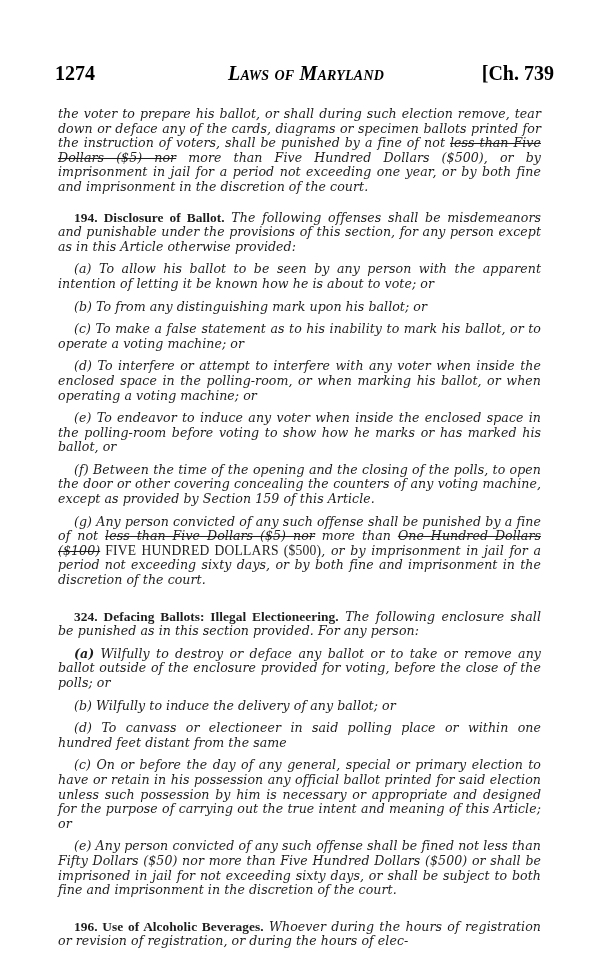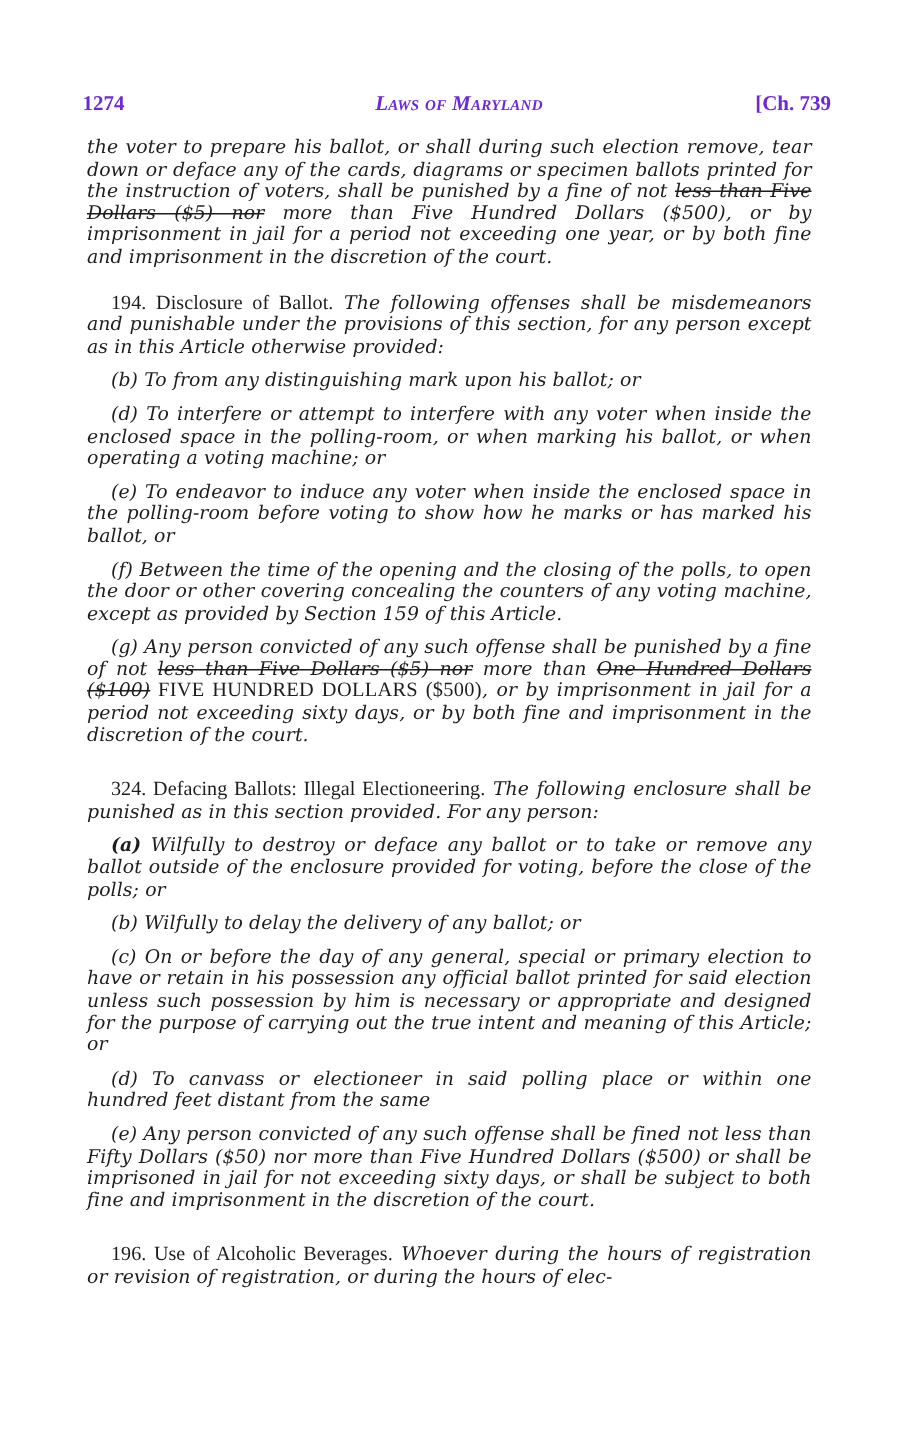--- a/index.html
+++ b/index.html
@@ -1,30 +1,30 @@
 <!DOCTYPE html>
 <html><head>
 <meta charset="utf-8">
 <style>
   html, body { margin: 0; padding: 0; background: #ffffff; }
   body { width: 600px; height: 959px; position: relative; overflow: hidden;
          font-family: "DejaVu Serif", "Liberation Serif", serif; color: #1d1d1d; }
   .page { position: absolute; left: 58px; top: 0; width: 483px; }
   .header { position: absolute; top: 62px; left: 0; width: 483px; height: 18px;
-            font-family: "Liberation Serif", serif; font-size: 14px; font-weight: bold; color: #6d28d9; padding-left: 13px; }
+            font-family: "Liberation Serif", serif; font-size: 20px; font-weight: bold; color: #000000; padding-left: 13px; }
   .header .num { position: absolute; left: -3px; top: 0; }
   .header .title { position: absolute; left: 0; right: 0; text-align: center; font-variant: small-caps; letter-spacing: 0.2px; font-style: italic; }
   .header .ch { position: absolute; right: 0; top: 0; }
-  .body { position: absolute; top: 91px; left: 0; width: 483px; }
+  .body { position: absolute; top: 107px; left: 0; width: 483px; }
   p { margin: 0; font-size: 12.6px; line-height: 14.6px; text-align: justify;
       font-style: italic; letter-spacing: 0.05px; }
   p.indent { text-indent: 16px; }
   .gap-s { margin-top: 8px; }
   .gap-l { margin-top: 16px; }
-  .sec-head { font-style: normal; font-weight: normal; font-family: "Liberation Serif", serif; font-size: 13.4px; }
+  .sec-head { font-style: normal; font-weight: bold; font-family: "Liberation Serif", serif; font-size: 13.4px; }
   .strike { text-decoration: line-through; text-decoration-thickness: 1.3px; }
   .caps { font-style: normal; font-family: "Liberation Serif", serif; font-size: 13.6px; letter-spacing: 0.2px; }
   .bold-i { font-weight: bold; }
 </style>
 </head>
 <body>
 
 <div class="page">
 
   <div class="header">
@@ -32,30 +32,32 @@
     <span class="title">Laws of Maryland</span>
     <span class="ch">[Ch. 739</span>
   </div>
 
   <div class="body">
 
     <p><span>the voter to prepare his ballot, or shall during such election remove, tear down or deface any of the cards, diagrams or specimen ballots printed for the instruction of voters, shall be punished by a fine of not </span><span class="strike">less than Five Dollars ($5) nor</span><span> more than Five Hundred Dollars ($500), or by imprisonment in jail for a period not exceeding one year, or by both fine and imprisonment in the discretion of the court.</span></p>
 
     <p class="indent gap-l"><span class="sec-head">194. Disclosure of Ballot.</span><span> The following offenses shall be misdemeanors and punishable under the provisions of this section, for any person except as in this Article otherwise provided:</span></p>
 
+    <p class="indent gap-s"><span>(a)</span><span> To allow his ballot to be seen by any person with the apparent intention of letting it be known how he is about to vote; or</span></p>
     <p class="indent gap-s"><span>(b)</span><span> To from any distinguishing mark upon his ballot; or</span></p>
+    <p class="indent gap-s"><span>(c)</span><span> To make a false statement as to his inability to mark his ballot, or to operate a voting machine; or</span></p>
     <p class="indent gap-s"><span>(d)</span><span> To interfere or attempt to interfere with any voter when inside the enclosed space in the polling-room, or when marking his ballot, or when operating a voting machine; or</span></p>
     <p class="indent gap-s"><span>(e)</span><span> To endeavor to induce any voter when inside the enclosed space in the polling-room before voting to show how he marks or has marked his ballot, or</span></p>
     <p class="indent gap-s"><span>(f)</span><span> Between the time of the opening and the closing of the polls, to open the door or other covering concealing the counters of any voting machine, except as provided by Section 159 of this Article.</span></p>
     <p class="indent gap-s"><span>(g)</span><span> Any person convicted of any such offense shall be punished by a fine of not </span><span class="strike">less than Five Dollars ($5) nor</span><span> more than </span><span class="strike">One Hundred Dollars ($100)</span><span class="caps"> FIVE HUNDRED DOLLARS ($500)</span><span>, or by imprisonment in jail for a period not exceeding sixty days, or by both fine and imprisonment in the discretion of the court.</span></p>
 
     <p class="indent gap-l" style="margin-top:22px"><span class="sec-head">324. Defacing Ballots: Illegal Electioneering.</span><span> The following enclosure shall be punished as in this section provided.  For any person:</span></p>
 
     <p class="indent gap-s"><span class="bold-i">(a)</span><span> Wilfully to destroy or deface any ballot or to take or remove any ballot outside of the enclosure provided for voting, before the close of the polls; or</span></p>
-    <p class="indent gap-s"><span>(b)</span><span> Wilfully to delay the delivery of any ballot; or</span></p>
+    <p class="indent gap-s"><span>(b)</span><span> Wilfully to induce the delivery of any ballot; or</span></p>
+    <p class="indent gap-s"><span>(d)</span><span> To canvass or electioneer in said polling place or within one hundred feet distant from the same</span></p>
     <p class="indent gap-s"><span>(c)</span><span> On or before the day of any general, special or primary election to have or retain in his possession any official ballot printed for said election unless such possession by him is necessary or appropriate and designed for the purpose of carrying out the true intent and meaning of this Article; or</span></p>
-    <p class="indent gap-s"><span>(d)</span><span> To canvass or electioneer in said polling place or within one hundred feet distant from the same</span></p>
     <p class="indent gap-s"><span>(e)</span><span> Any person convicted of any such offense shall be fined not less than Fifty Dollars ($50) nor more than Five Hundred Dollars ($500) or shall be imprisoned in jail for not exceeding sixty days, or shall be subject to both fine and imprisonment in the discretion of the court.</span></p>
 
     <p class="indent gap-l" style="margin-top:22px"><span class="sec-head">196. Use of Alcoholic Beverages.</span><span> Whoever during the hours of registration or revision of registration, or during the hours of elec-</span></p>
 
   </div>
 </div>
 
 </body></html>

